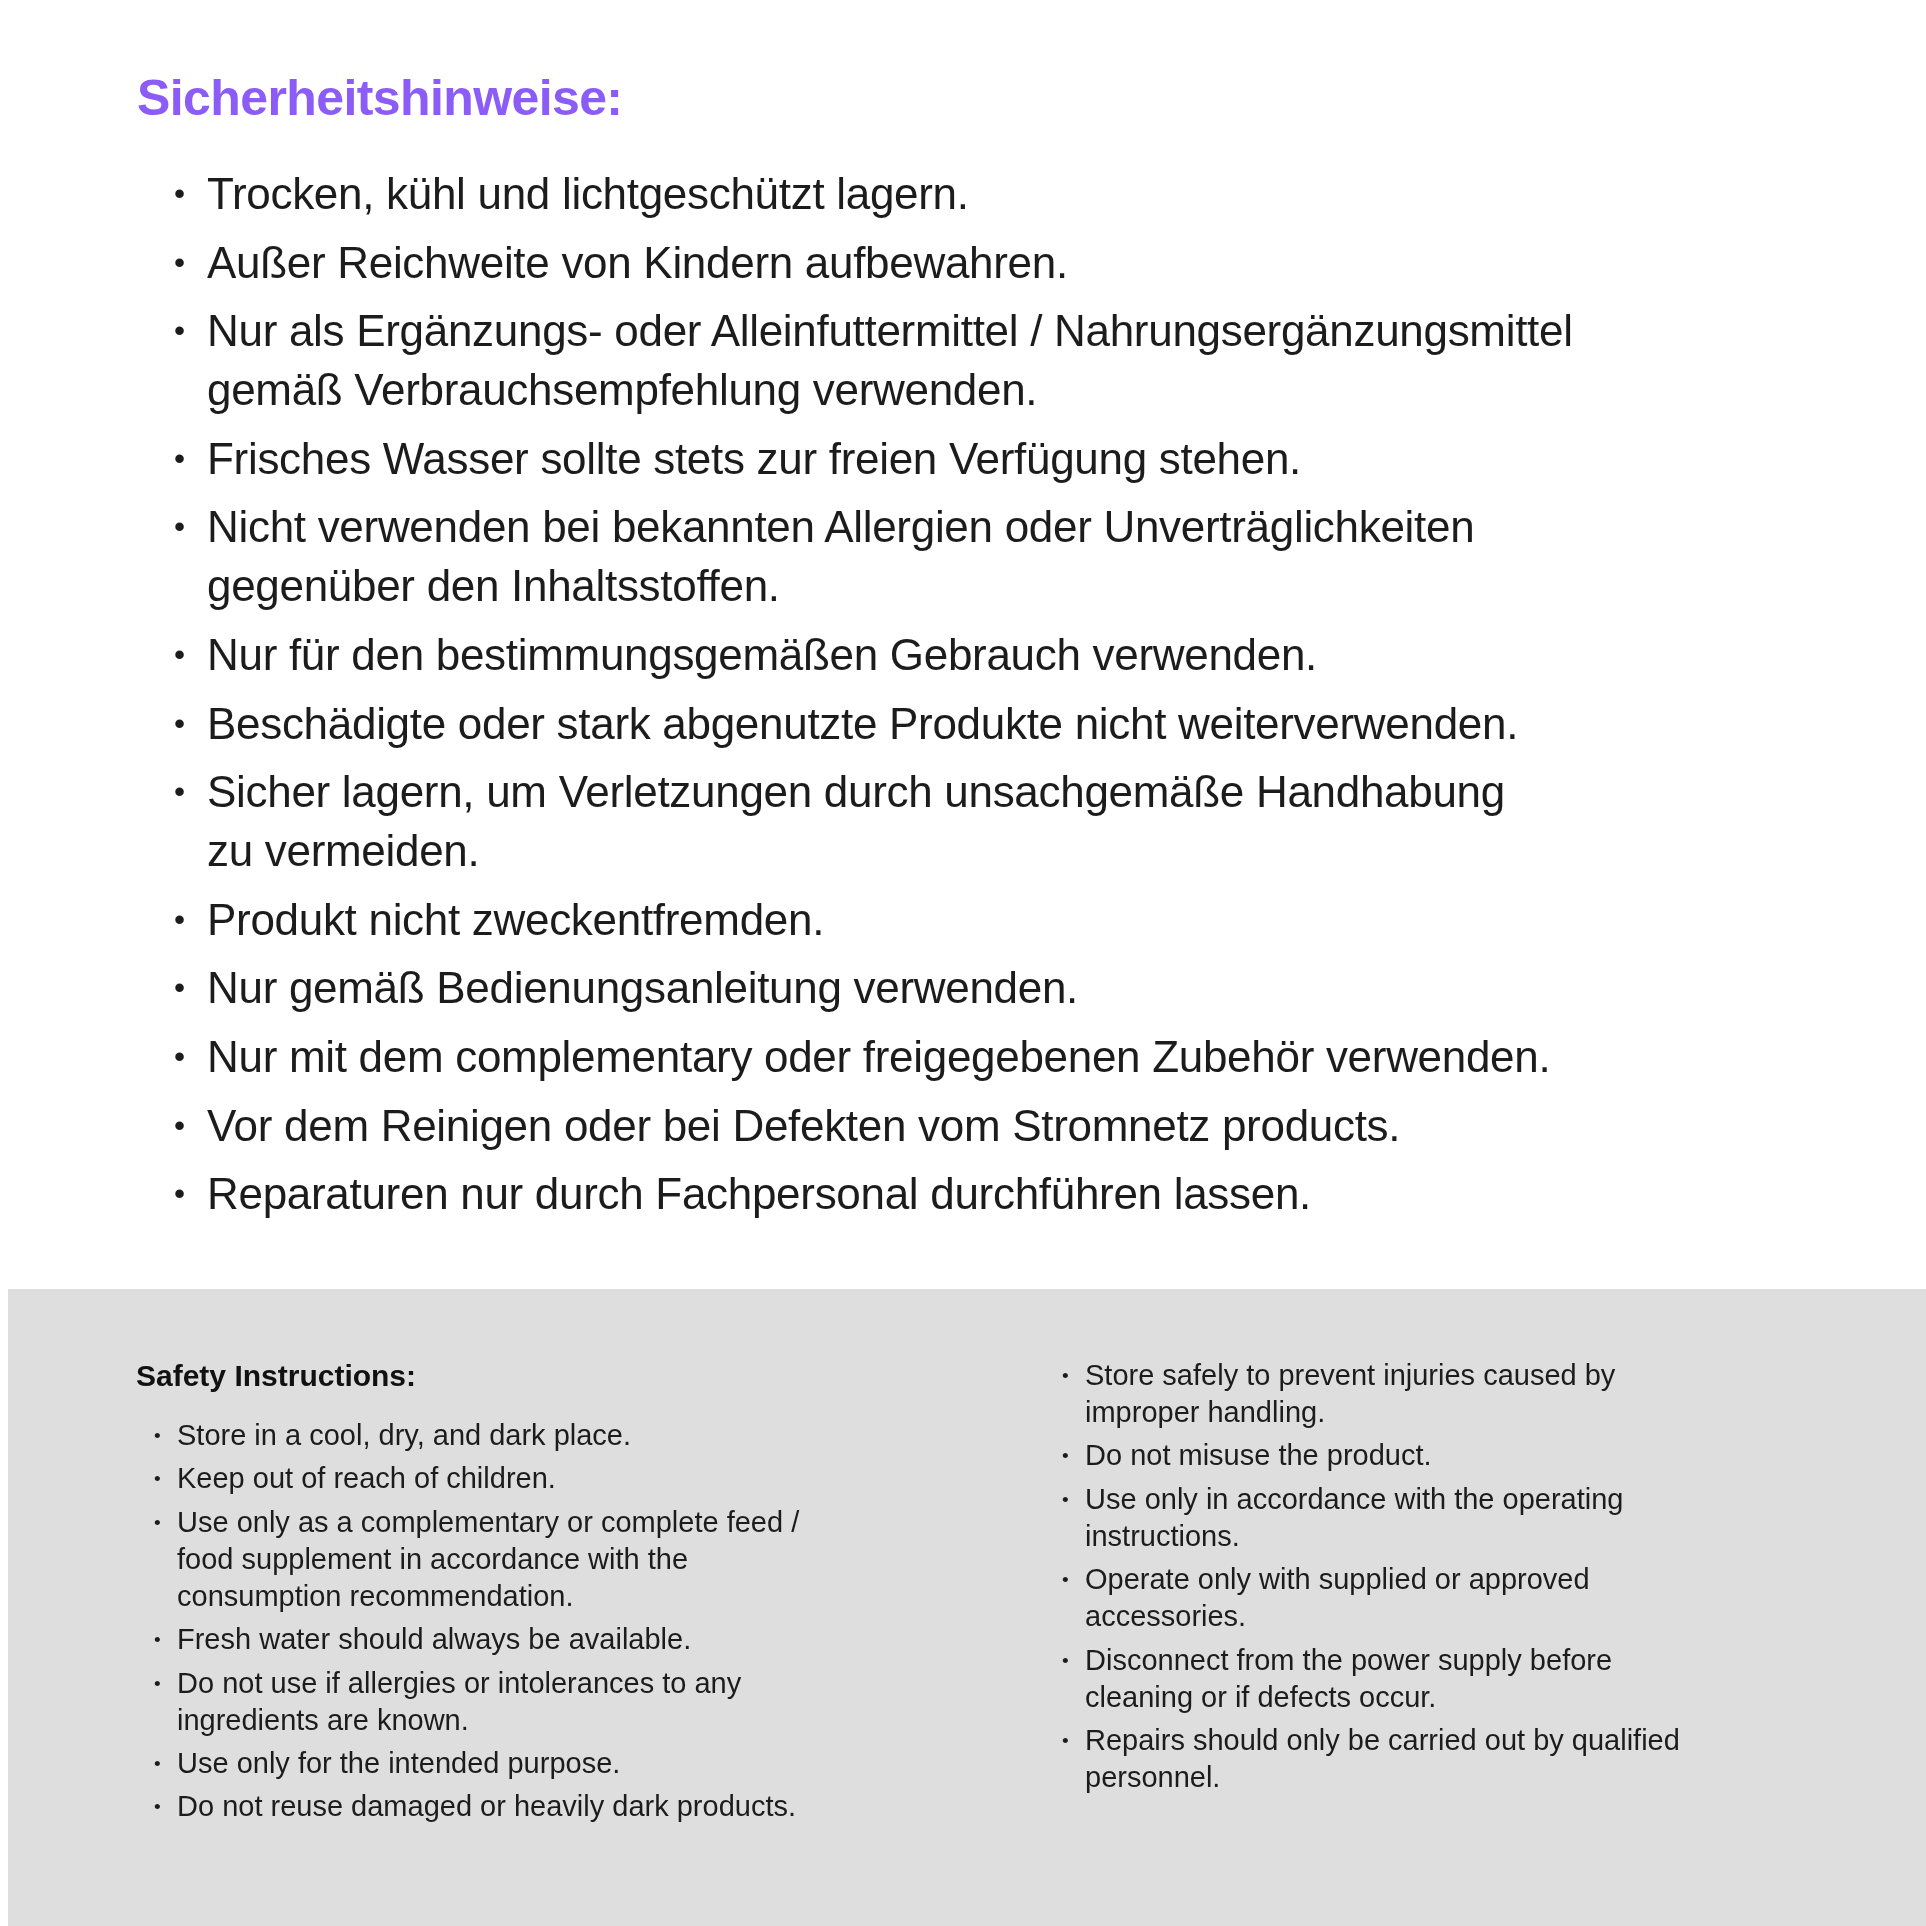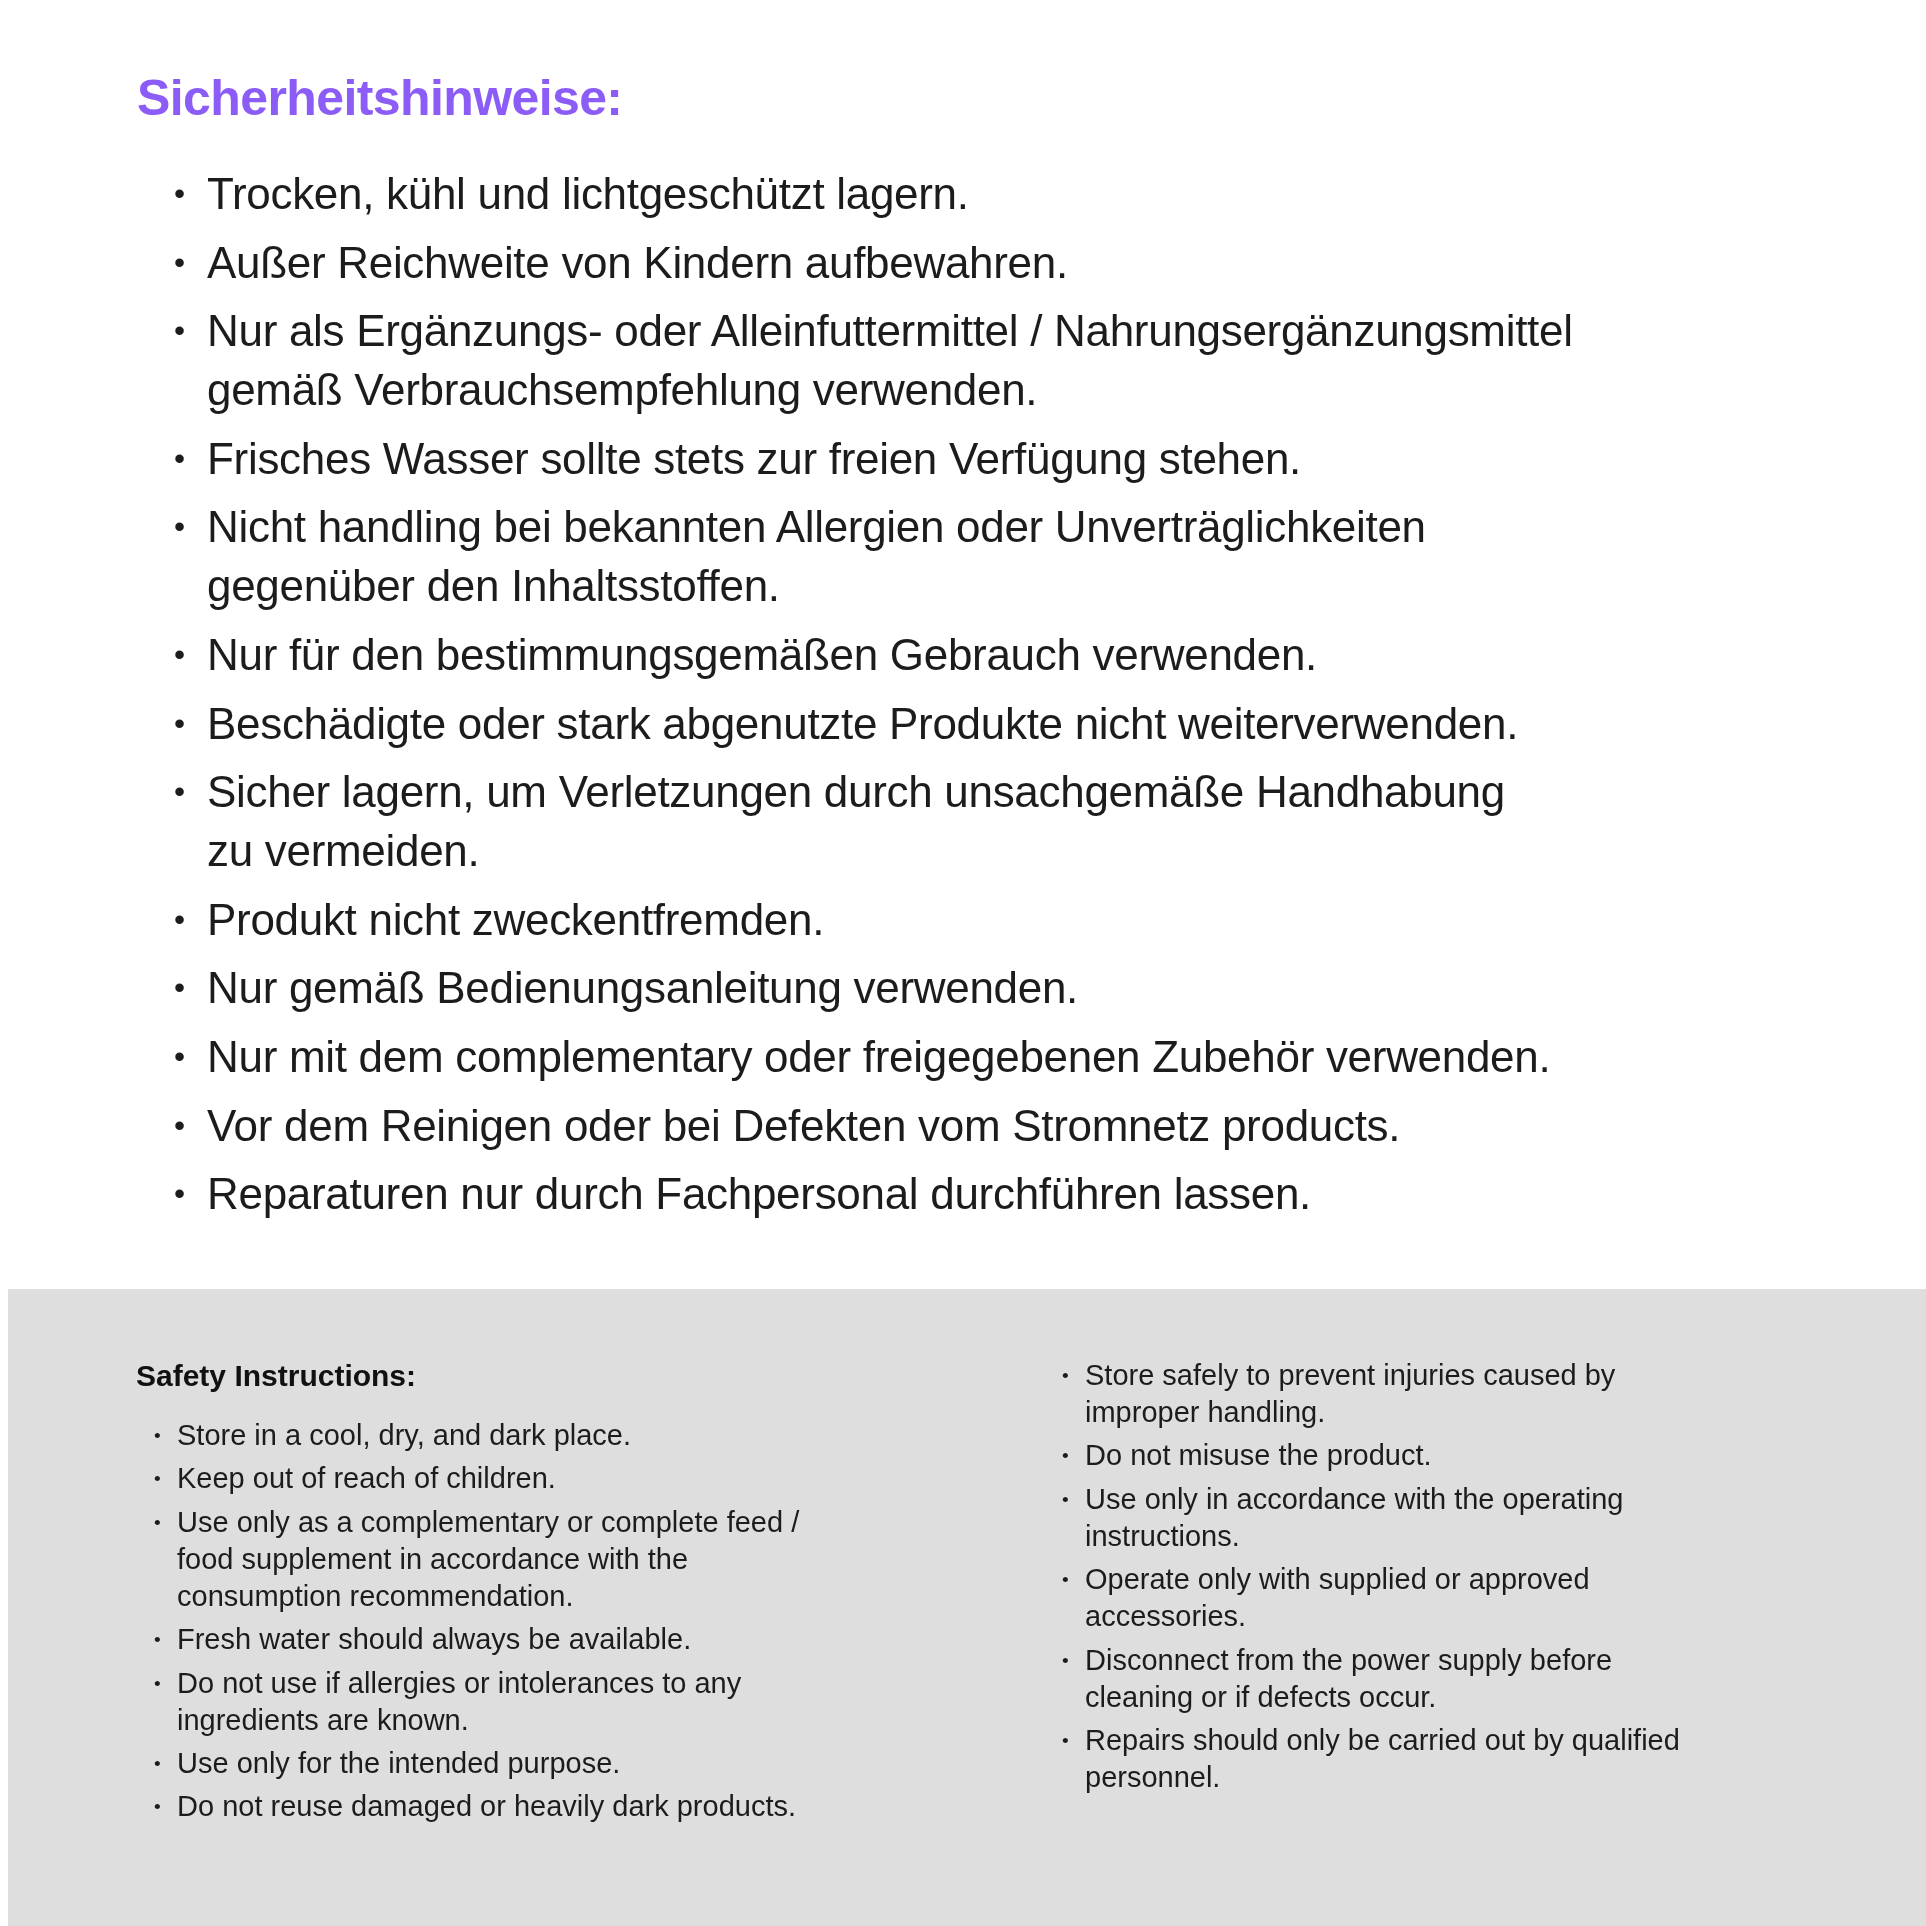--- a/index.html
+++ b/index.html
@@ -110,21 +110,21 @@
           <span class="bullet-dot">•</span>
           <span class="item-text">Nur als Ergänzungs- oder Alleinfuttermittel / Nahrungsergänzungsmittel
 gemäß Verbrauchsempfehlung verwenden.</span>
         </li>
       <li>
           <span class="bullet-dot">•</span>
           <span class="item-text">Frisches Wasser sollte stets zur freien Verfügung stehen.</span>
         </li>
       <li>
           <span class="bullet-dot">•</span>
-          <span class="item-text">Nicht handling bei bekannten Allergien oder Unverträglichkeiten
+          <span class="item-text">Nicht verwenden bei bekannten Allergien oder Unverträglichkeiten
 gegenüber den Inhaltsstoffen.</span>
         </li>
       <li>
           <span class="bullet-dot">•</span>
           <span class="item-text">Nur für den bestimmungsgemäßen Gebrauch verwenden.</span>
         </li>
       <li>
           <span class="bullet-dot">•</span>
           <span class="item-text">Beschädigte oder stark abgenutzte Produkte nicht weiterverwenden.</span>
         </li>

